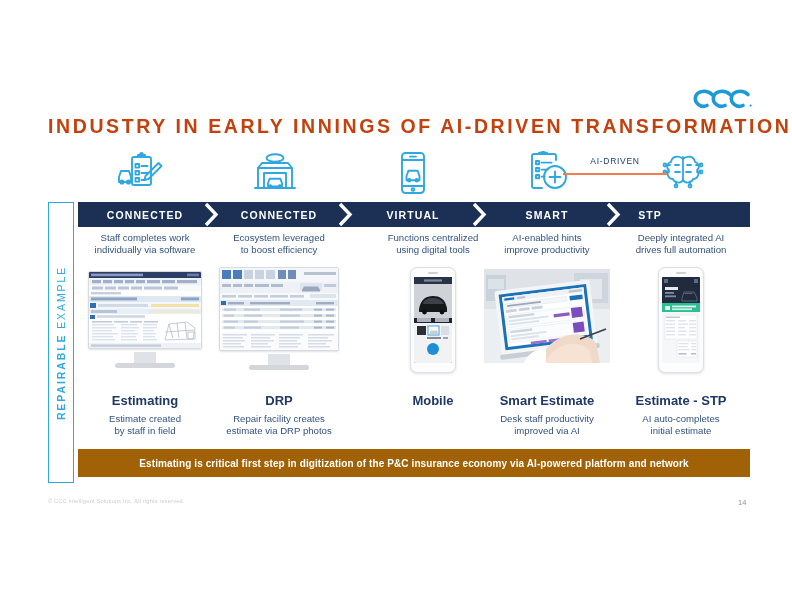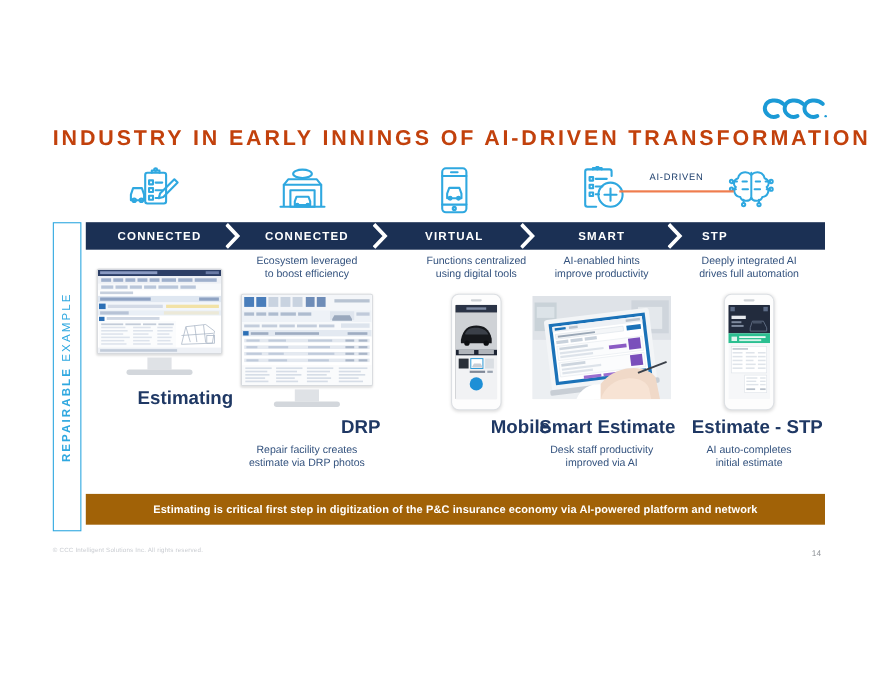--- a/index.html
+++ b/index.html
@@ -53,21 +53,21 @@
   .chev{position:absolute;top:0;width:14px;height:25px;}
 
   
   .col{position:absolute;top:232px;width:134px;}
   .col-desc{
     font-size:9.6px;line-height:12.4px;color:#33527e;text-align:center;
     height:27px;
   }
   .visual{position:relative;height:110px;margin-top:8px;}
   .col-title{
-    margin-top:2px;text-align:right;font-size:17px;font-weight:700;color:#1f3864;
+    margin-top:16px;text-align:center;font-size:13px;font-weight:700;color:#1f3864;
   }
   .col-cap{
     margin-top:5px;text-align:center;font-size:9.6px;line-height:12.4px;color:#33527e;
   }
 
   
   .monitor{position:absolute;left:50%;transform:translateX(-50%);top:0;}
   .mon-screen{
     background:#ffffff;border:1px solid #d7dade;border-radius:2px;
     box-shadow:0 1px 2px rgba(0,0,0,.12);overflow:hidden;
@@ -234,20 +234,24 @@
         </svg>
     </div>
     <div class="chev" style="left:529px;">
       <svg width="14" height="25" viewBox="0 0 14 25">
           <path d="M1 2 L11 12.5 L1 23" fill="none" stroke="#ffffff" stroke-width="3.4" stroke-linejoin="miter"></path>
         </svg>
     </div>
   </div>
 
   <div class="col" style="left:78px;">
+    <div class="col-desc">
+      <div>Staff completes work</div>
+      <div>individually via software</div>
+    </div>
     <div class="visual">
       <div class="monitor" style="top:4px;">
         <div class="mon-screen" style="width:112px;height:76px;">
           <svg width="112" height="76" viewBox="0 0 112 76">
             <rect width="112" height="76" fill="#ffffff"></rect>
             <rect x="0" y="0" width="112" height="6" fill="#2c3e66"></rect>
             <rect x="2" y="1.6" width="52" height="2.6" fill="#8a9ac2"></rect>
             <rect x="98" y="1.6" width="12" height="2.6" fill="#6a7ba6"></rect>
             <rect x="0" y="6" width="112" height="7" fill="#eef1f6"></rect>
             <g fill="#9fb0cc">
@@ -320,20 +324,24 @@
             </g>
             <rect x="0" y="71" width="112" height="5" fill="#eef1f6"></rect>
             <rect x="2" y="72.4" width="70" height="2.4" fill="#c2ccda"></rect>
           </svg>
         </div>
         <div class="mon-neck"></div>
         <div class="mon-base"></div>
       </div>
     </div>
     <div class="col-title">Estimating</div>
+    <div class="col-cap">
+      <div>Estimate created</div>
+      <div>by staff in field</div>
+    </div>
   </div>
 
   <div class="col" style="left:212px;">
     <div class="col-desc">
       <div>Ecosystem leveraged</div>
       <div>to boost efficiency</div>
     </div>
     <div class="visual">
       <div class="monitor" style="top:0px;">
         <div class="mon-screen" style="width:118px;height:82px;">

